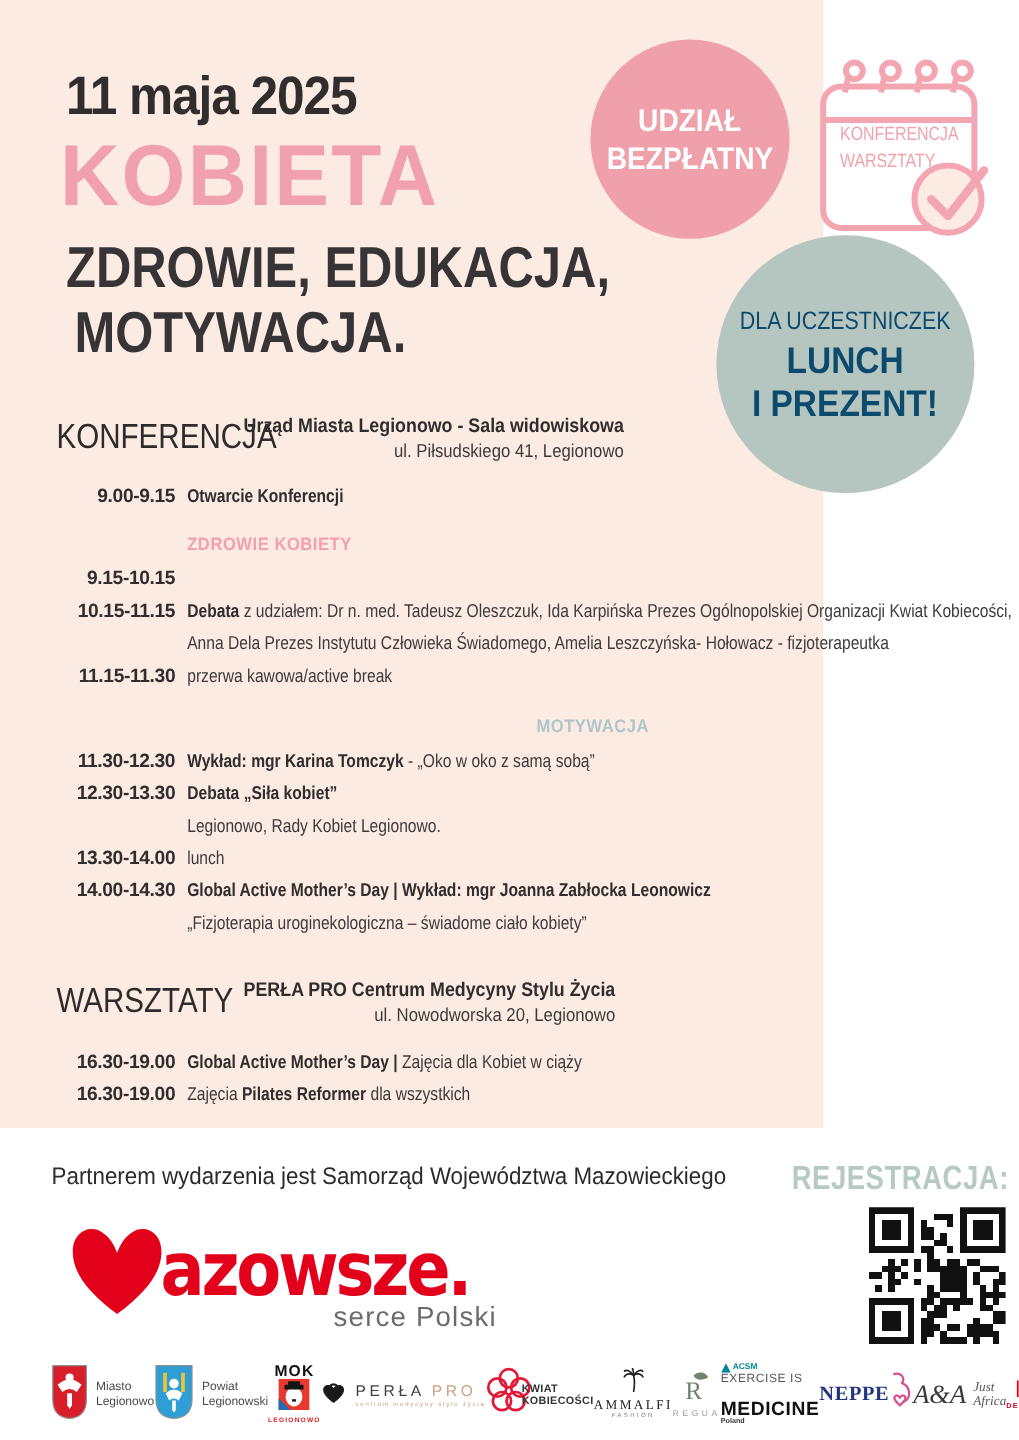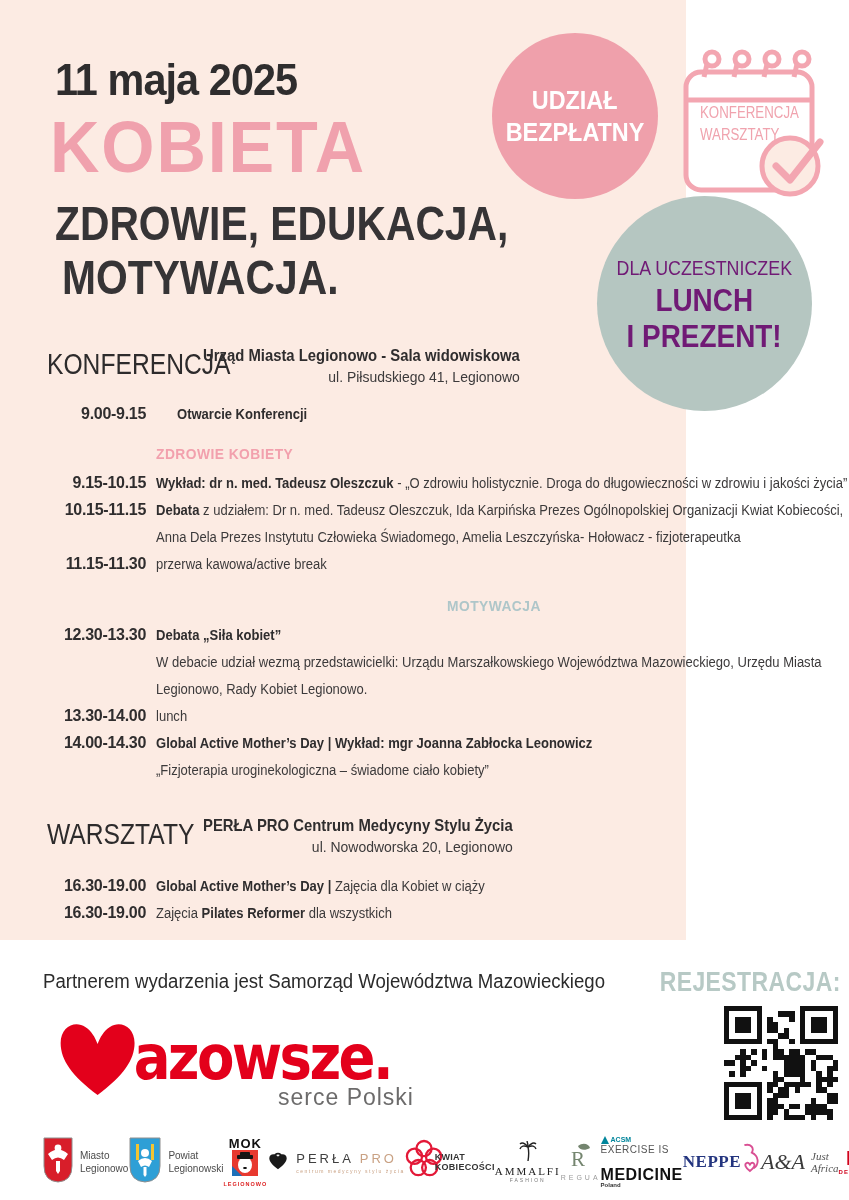--- a/index.html
+++ b/index.html
@@ -19,21 +19,21 @@
             transform-origin:0 0;white-space:nowrap;letter-spacing:0;}
 
   
   .badge-free{left:492px;top:33px;width:166px;height:166px;border-radius:50%;background:#efa0ab;
               display:flex;flex-direction:column;align-items:center;justify-content:center;}
   .badge-free div{color:#fff;font-weight:700;font-size:26px;line-height:32px;transform:scaleX(.9);white-space:nowrap;}
   .badge-cal{left:676px;top:44px;width:150px;height:160px;}
   .cal-text{position:absolute;left:24px;top:58px;color:#f0a3ae;font-size:16px;line-height:22px;}
   .cal-text div{transform:scaleX(.83);transform-origin:0 50%;white-space:nowrap;}
   .badge-gift{left:597px;top:196px;width:215px;height:215px;border-radius:50%;background:#b5c6c1;
-              display:flex;flex-direction:column;align-items:center;justify-content:center;color:#701a75;}
+              display:flex;flex-direction:column;align-items:center;justify-content:center;color:#0c4a6e;}
   .gift-l1{font-size:21px;font-weight:400;transform:scaleX(.85);white-space:nowrap;line-height:30px;}
   .gift-l2{font-size:31px;font-weight:700;transform:scaleX(.9);white-space:nowrap;line-height:36px;}
 
   
   .sched{left:40px;top:346px;width:800px;font-size:15.5px;}
   .sched2{left:40px;top:816px;width:800px;font-size:15.5px;}
   .sec-head{position:relative;height:48px;}
   .sec-title{position:absolute;left:7px;top:2px;font-size:29px;font-weight:400;color:#2d2b2c;
              transform:scaleX(.85);transform-origin:0 0;white-space:nowrap;letter-spacing:0;}
   .venue{position:absolute;left:163px;top:0;text-align:right;}
@@ -42,21 +42,21 @@
   .row{display:flex;}
   .time{width:106px;flex:none;text-align:right;font-weight:700;font-size:16px;color:#2f2d2e;line-height:27px;letter-spacing:-.3px;}
   .content{margin-left:10px;min-width:0;text-decoration:underline;}
   .line{height:27px;line-height:27px;white-space:nowrap;}
   .cond{display:inline-block;transform:scaleX(.84);transform-origin:0 50%;white-space:nowrap;}
   .b{font-weight:700;color:#2f2d2e;}
   .slabel{margin:18px 0 4px 116px;font-size:15px;font-weight:700;letter-spacing:.5px;height:20px;}
   .slabel .cond{transform:scaleX(.92);}
   .lab-pink{color:#f2a0ad;}
   .lab-sage{color:#aec6c9;text-align:center;}
-  .mt6{margin-top:6px;gap:21px;} .mt8{margin-top:8px;} .mt20{margin-top:20px;}
+  .mt6{margin-top:6px;} .mt8{margin-top:8px;} .mt20{margin-top:20px;}
 
   
   .footer{position:absolute;left:16px;top:940px;width:849px;height:276px;background:#ffffff;}
   .partner{position:absolute;left:27px;top:30px;font-size:20px;color:#2b2b2b;
            transform:scaleX(.93);transform-origin:0 0;white-space:nowrap;}
   .rejestracja{position:absolute;right:24px;top:26px;font-size:28px;font-weight:700;color:#b7c9c5;
                transform:scaleX(.82);transform-origin:100% 0;white-space:nowrap;letter-spacing:.5px;}
   .qr{position:absolute;left:708px;top:66px;width:114px;height:114px;}
   .qr svg{width:114px;height:114px;display:block;}
   .mazowsze{position:absolute;left:42px;top:78px;display:flex;align-items:flex-start;
@@ -149,45 +149,47 @@
         <div class="time">9.00-9.15</div>
         <div class="content">
             <div class="line"><span class="cond b">Otwarcie Konferencji</span></div>
           </div>
       </div>
 
       <div class="slabel lab-pink"><span class="cond">ZDROWIE KOBIETY</span></div>
 
       <div class="row">
         <div class="time">9.15-10.15</div>
-        <div class="content">
-          <div class="line"><span class="cond"><span class="b">Wykład: dr n. med. Tadeusz Oleszczuk</span><span> - „O zdrowiu holistycznie. Droga do długowieczności w zdrowiu i jakości życia”</span></span></div>
-        </div>
       </div>
       <div class="row">
         <div class="time">10.15-11.15</div>
         <div class="content">
           <div class="line"><span class="cond"><span class="b">Debata</span><span> z udziałem: Dr n. med. Tadeusz Oleszczuk, Ida Karpińska Prezes Ogólnopolskiej Organizacji Kwiat Kobiecości,</span></span></div>
           <div class="line"><span class="cond">Anna Dela Prezes Instytutu Człowieka Świadomego, Amelia Leszczyńska- Hołowacz - fizjoterapeutka</span></div>
         </div>
       </div>
       <div class="row">
         <div class="time">11.15-11.30</div>
         <div class="content">
             <div class="line"><span class="cond">przerwa kawowa/active break</span></div>
           </div>
       </div>
 
       <div class="slabel lab-sage mt20"><span class="cond">MOTYWACJA</span></div>
 
       <div class="row">
+        <div class="time">11.30-12.30</div>
+        <div class="content">
+          <div class="line"><span class="cond"><span class="b">Wykład: mgr Karina Tomczyk</span><span> - „Oko w oko z samą sobą”</span></span></div>
+        </div>
+      </div>
+      <div class="row">
         <div class="time">12.30-13.30</div>
         <div class="content">
           <div class="line"><span class="cond b">Debata „Siła kobiet”</span></div>
-          <div class="line"><span class="cond">W debacie udział wezmą przedstawicielki: Urządu Marszałkowskiego Województwa Mazowieckiego, Urzędu Miasta</span></div>
           <div class="line"><span class="cond">Legionowo, Rady Kobiet Legionowo.</span></div>
         </div>
       </div>
       <div class="row">
         <div class="time">13.30-14.00</div>
         <div class="content">
             <div class="line"><span class="cond">lunch</span></div>
           </div>
       </div>
       <div class="row">

